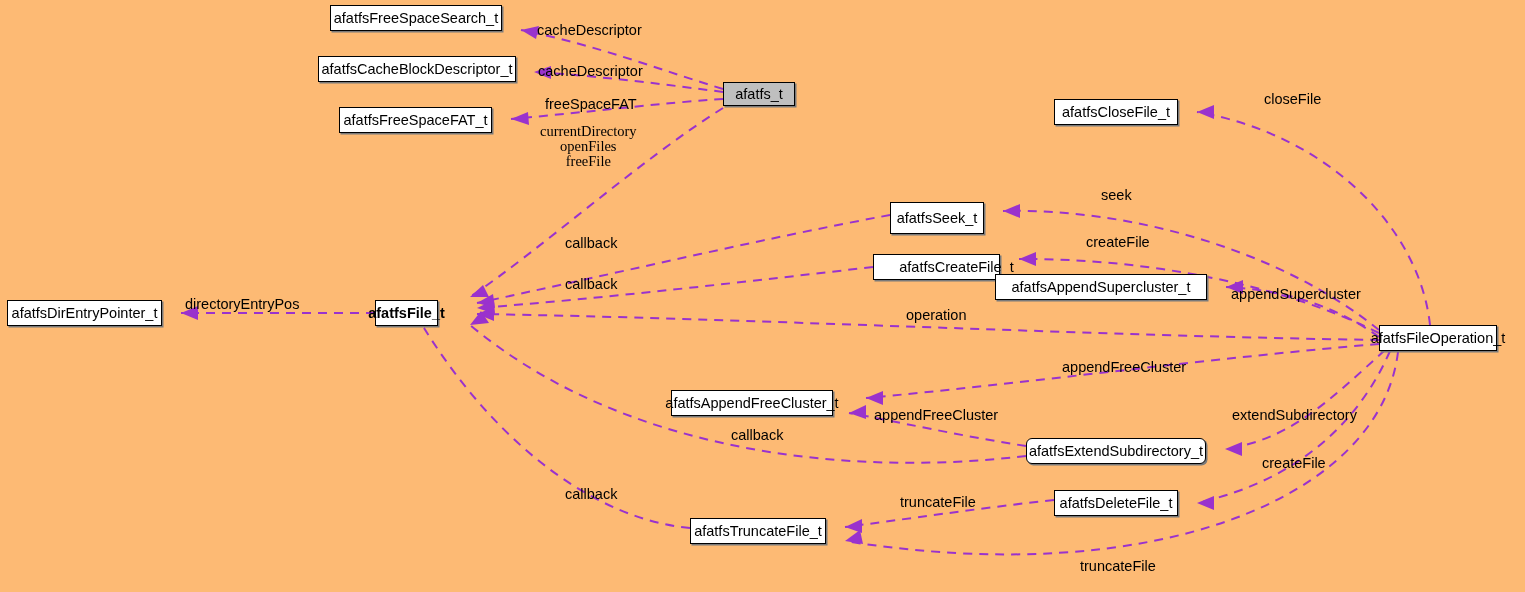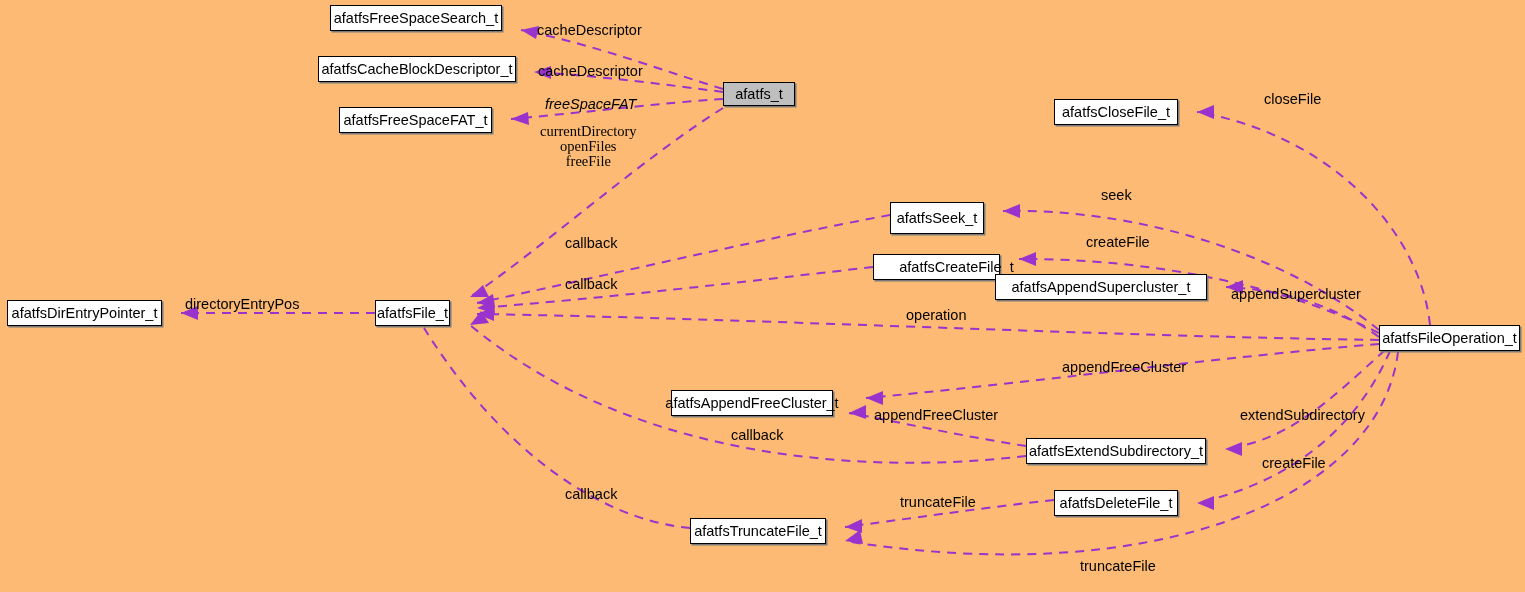--- a/index.html
+++ b/index.html
@@ -174,59 +174,59 @@
       </div>
       <div class="node" style="left: 873px; top: 254px; width: 127px; height: 26px; padding-left: 40px;">
         <span>afatfsCreateFile_t</span>
       </div>
       <div class="node" style="left: 995px; top: 274px; width: 212px; height: 26px;">
         <span>afatfsAppendSupercluster_t</span>
       </div>
       <div class="node" style="left: 7px; top: 300px; width: 155px; height: 26px;">
         <span>afatfsDirEntryPointer_t</span>
       </div>
-      <div class="node" style="left: 375px; top: 300px; width: 75px; height: 26px;">
+      <div class="node" style="left: 375px; top: 300px; width: 63px; height: 26px; font-weight: bold;">
         <span>afatfsFile_t</span>
       </div>
-      <div class="node" style="left: 1379px; top: 325px; width: 141px; height: 26px;">
+      <div class="node" style="left: 1379px; top: 325px; width: 118px; height: 26px;">
         <span>afatfsFileOperation_t</span>
       </div>
       <div class="node" style="left: 671px; top: 390px; width: 162px; height: 26px;">
         <span>afatfsAppendFreeCluster_t</span>
       </div>
-      <div class="node" style="left: 1026px; top: 438px; width: 180px; height: 26px;">
+      <div class="node" style="left: 1026px; top: 438px; width: 180px; height: 26px; border-radius: 6px;">
         <span>afatfsExtendSubdirectory_t</span>
       </div>
       <div class="node" style="left: 1054px; top: 490px; width: 124px; height: 26px;">
         <span>afatfsDeleteFile_t</span>
       </div>
       <div class="node" style="left: 690px; top: 518px; width: 136px; height: 26px;">
         <span>afatfsTruncateFile_t</span>
       </div>
     </div>
   <div id="label-layer">
       <div class="edge-label" style="left: 537px; top: 23px;">cacheDescriptor</div>
       <div class="edge-label" style="left: 538px; top: 64px;">cacheDescriptor</div>
-      <div class="edge-label" style="left: 545px; top: 97px; font-style: italic;">freeSpaceFAT</div>
+      <div class="edge-label" style="left: 545px; top: 97px;">freeSpaceFAT</div>
       <div class="edge-label multiline" style="left: 540px; top: 124px;">
         <div>currentDirectory</div>
         <div>openFiles</div>
         <div>freeFile</div>
       </div>
       <div class="edge-label" style="left: 1264px; top: 92px;">closeFile</div>
       <div class="edge-label" style="left: 1101px; top: 188px;">seek</div>
       <div class="edge-label" style="left: 1086px; top: 235px;">createFile</div>
       <div class="edge-label" style="left: 565px; top: 236px;">callback</div>
       <div class="edge-label" style="left: 565px; top: 277px;">callback</div>
       <div class="edge-label" style="left: 185px; top: 297px;">directoryEntryPos</div>
       <div class="edge-label" style="left: 906px; top: 308px;">operation</div>
       <div class="edge-label" style="left: 1231px; top: 287px;">appendSupercluster</div>
       <div class="edge-label" style="left: 1062px; top: 360px;">appendFreeCluster</div>
       <div class="edge-label" style="left: 874px; top: 408px;">appendFreeCluster</div>
-      <div class="edge-label" style="left: 1232px; top: 408px; margin-left: 8px;">extendSubdirectory</div>
+      <div class="edge-label" style="left: 1232px; top: 408px;">extendSubdirectory</div>
       <div class="edge-label" style="left: 731px; top: 428px;">callback</div>
       <div class="edge-label" style="left: 1262px; top: 456px;">createFile</div>
       <div class="edge-label" style="left: 900px; top: 495px;">truncateFile</div>
       <div class="edge-label" style="left: 565px; top: 487px;">callback</div>
       <div class="edge-label" style="left: 1080px; top: 559px;">truncateFile</div>
     </div>
 
 </div>
 
 </body></html>

